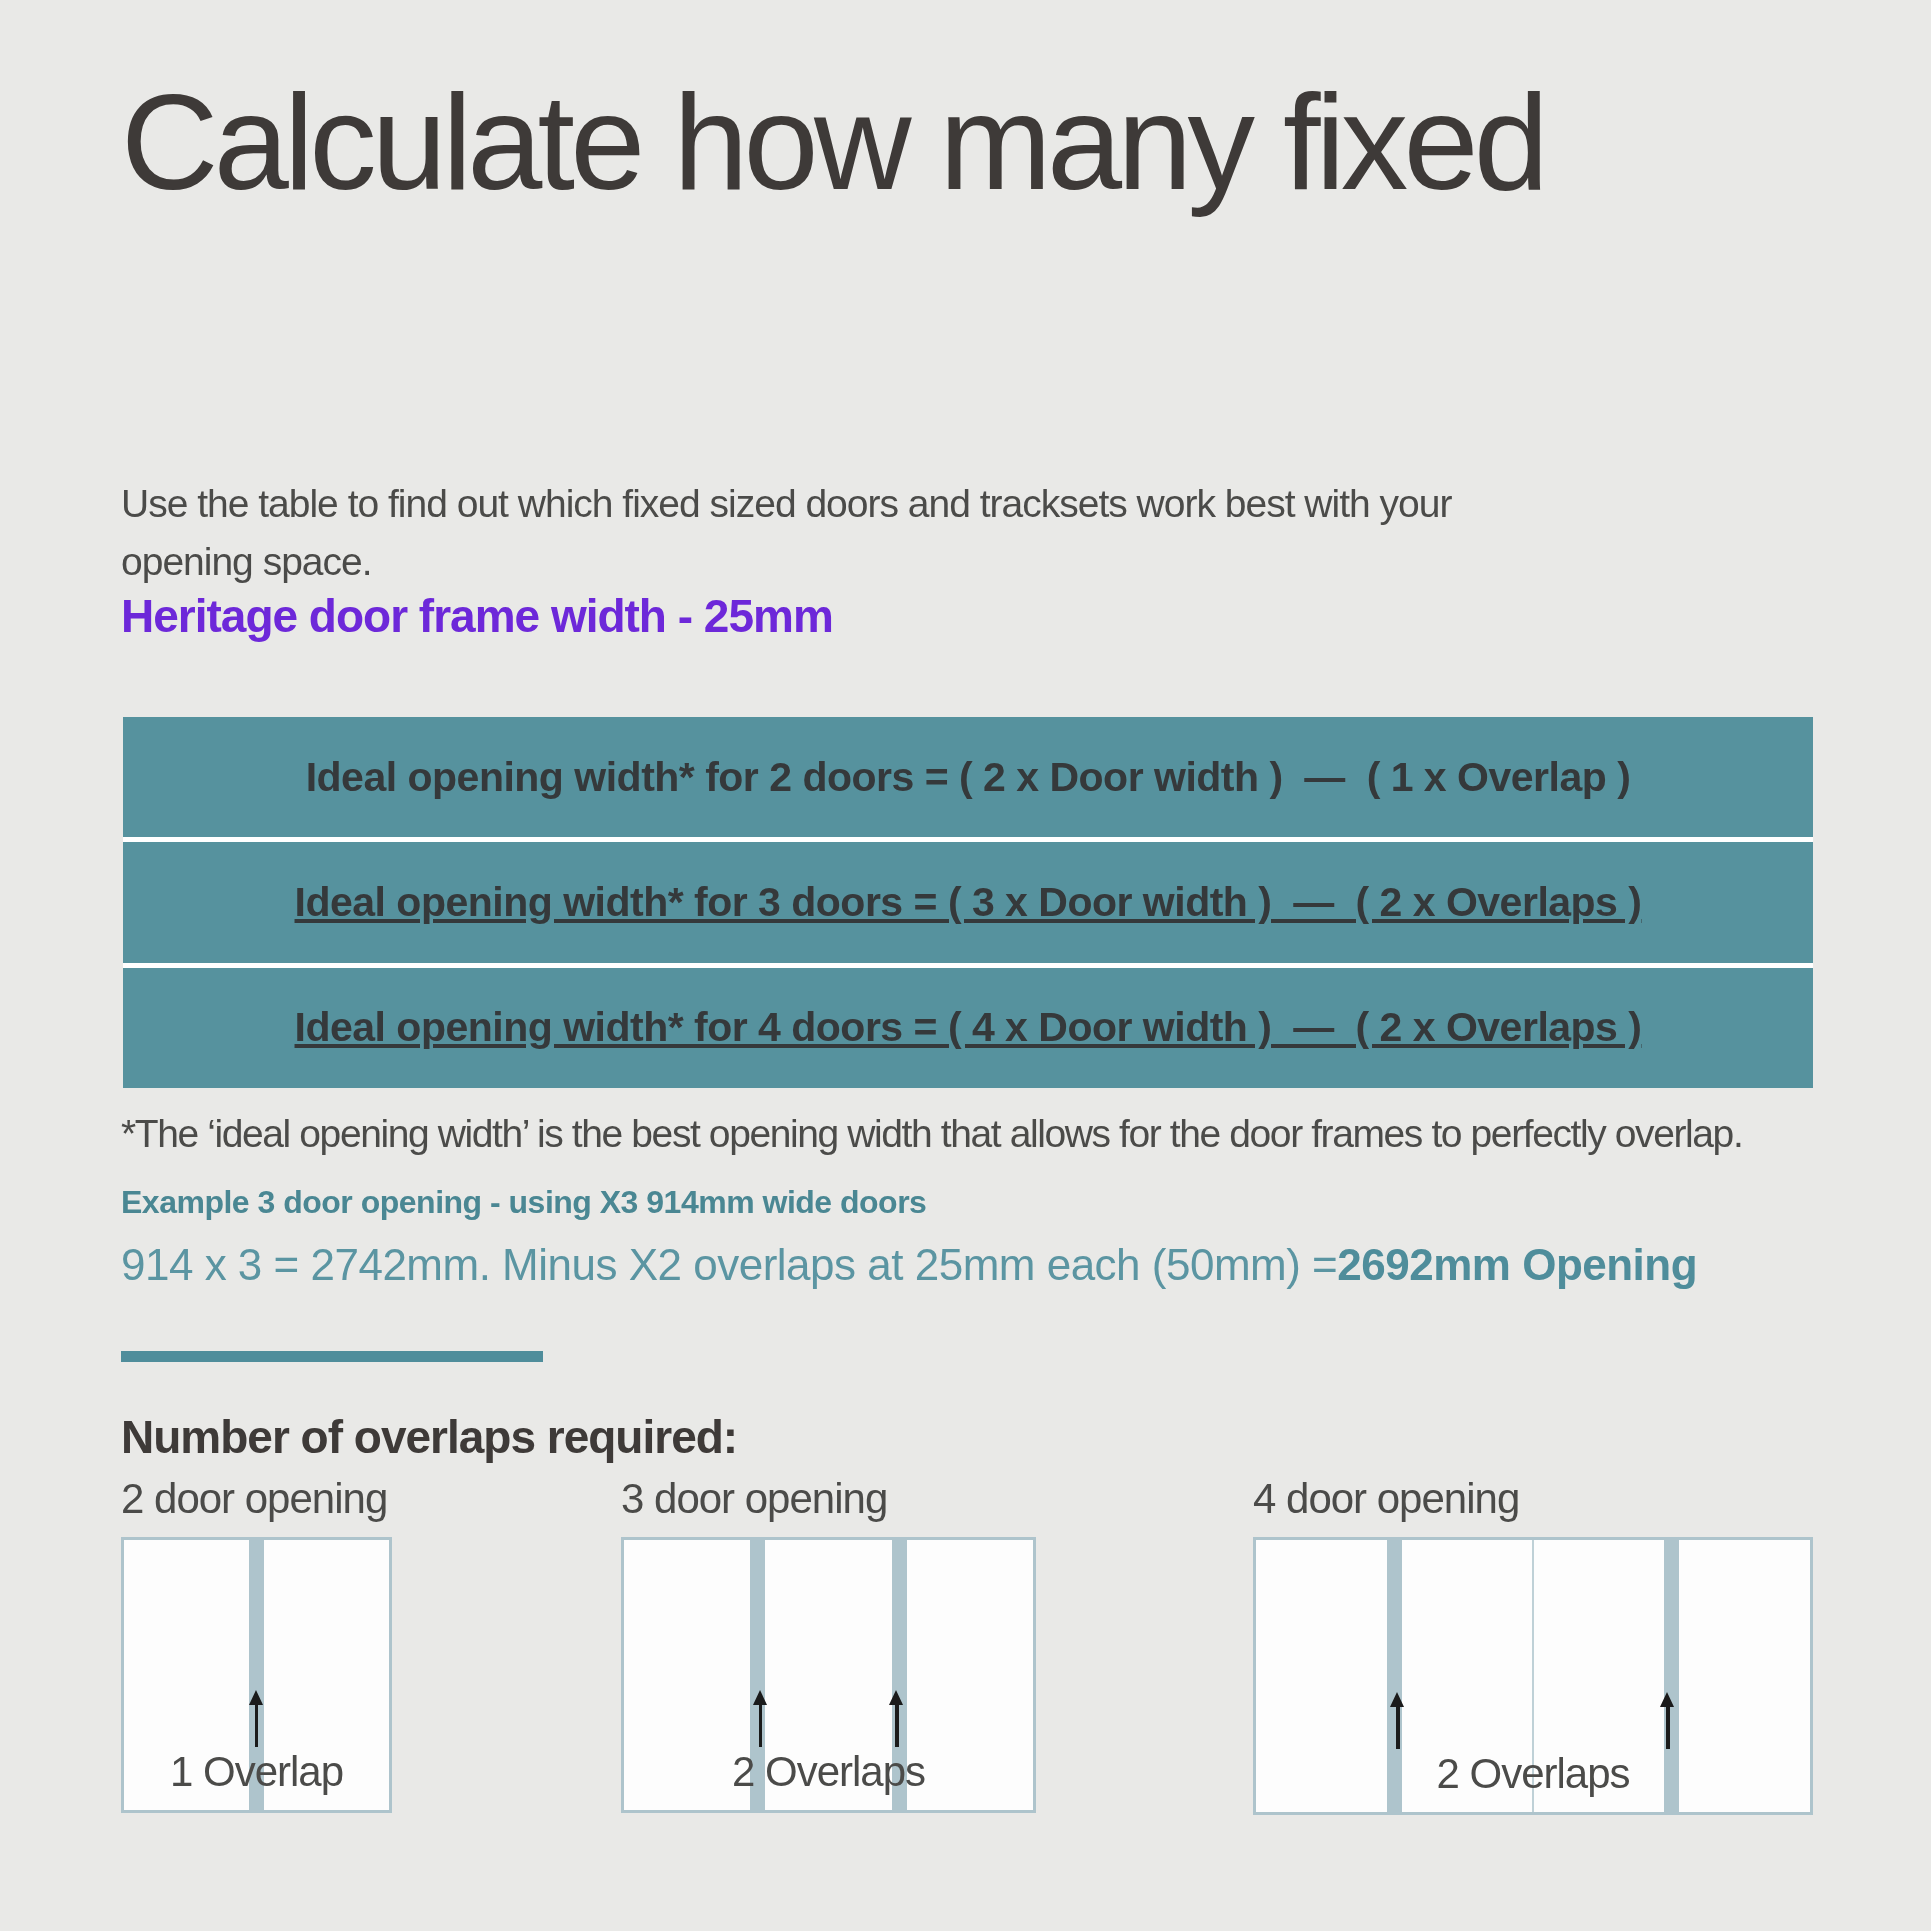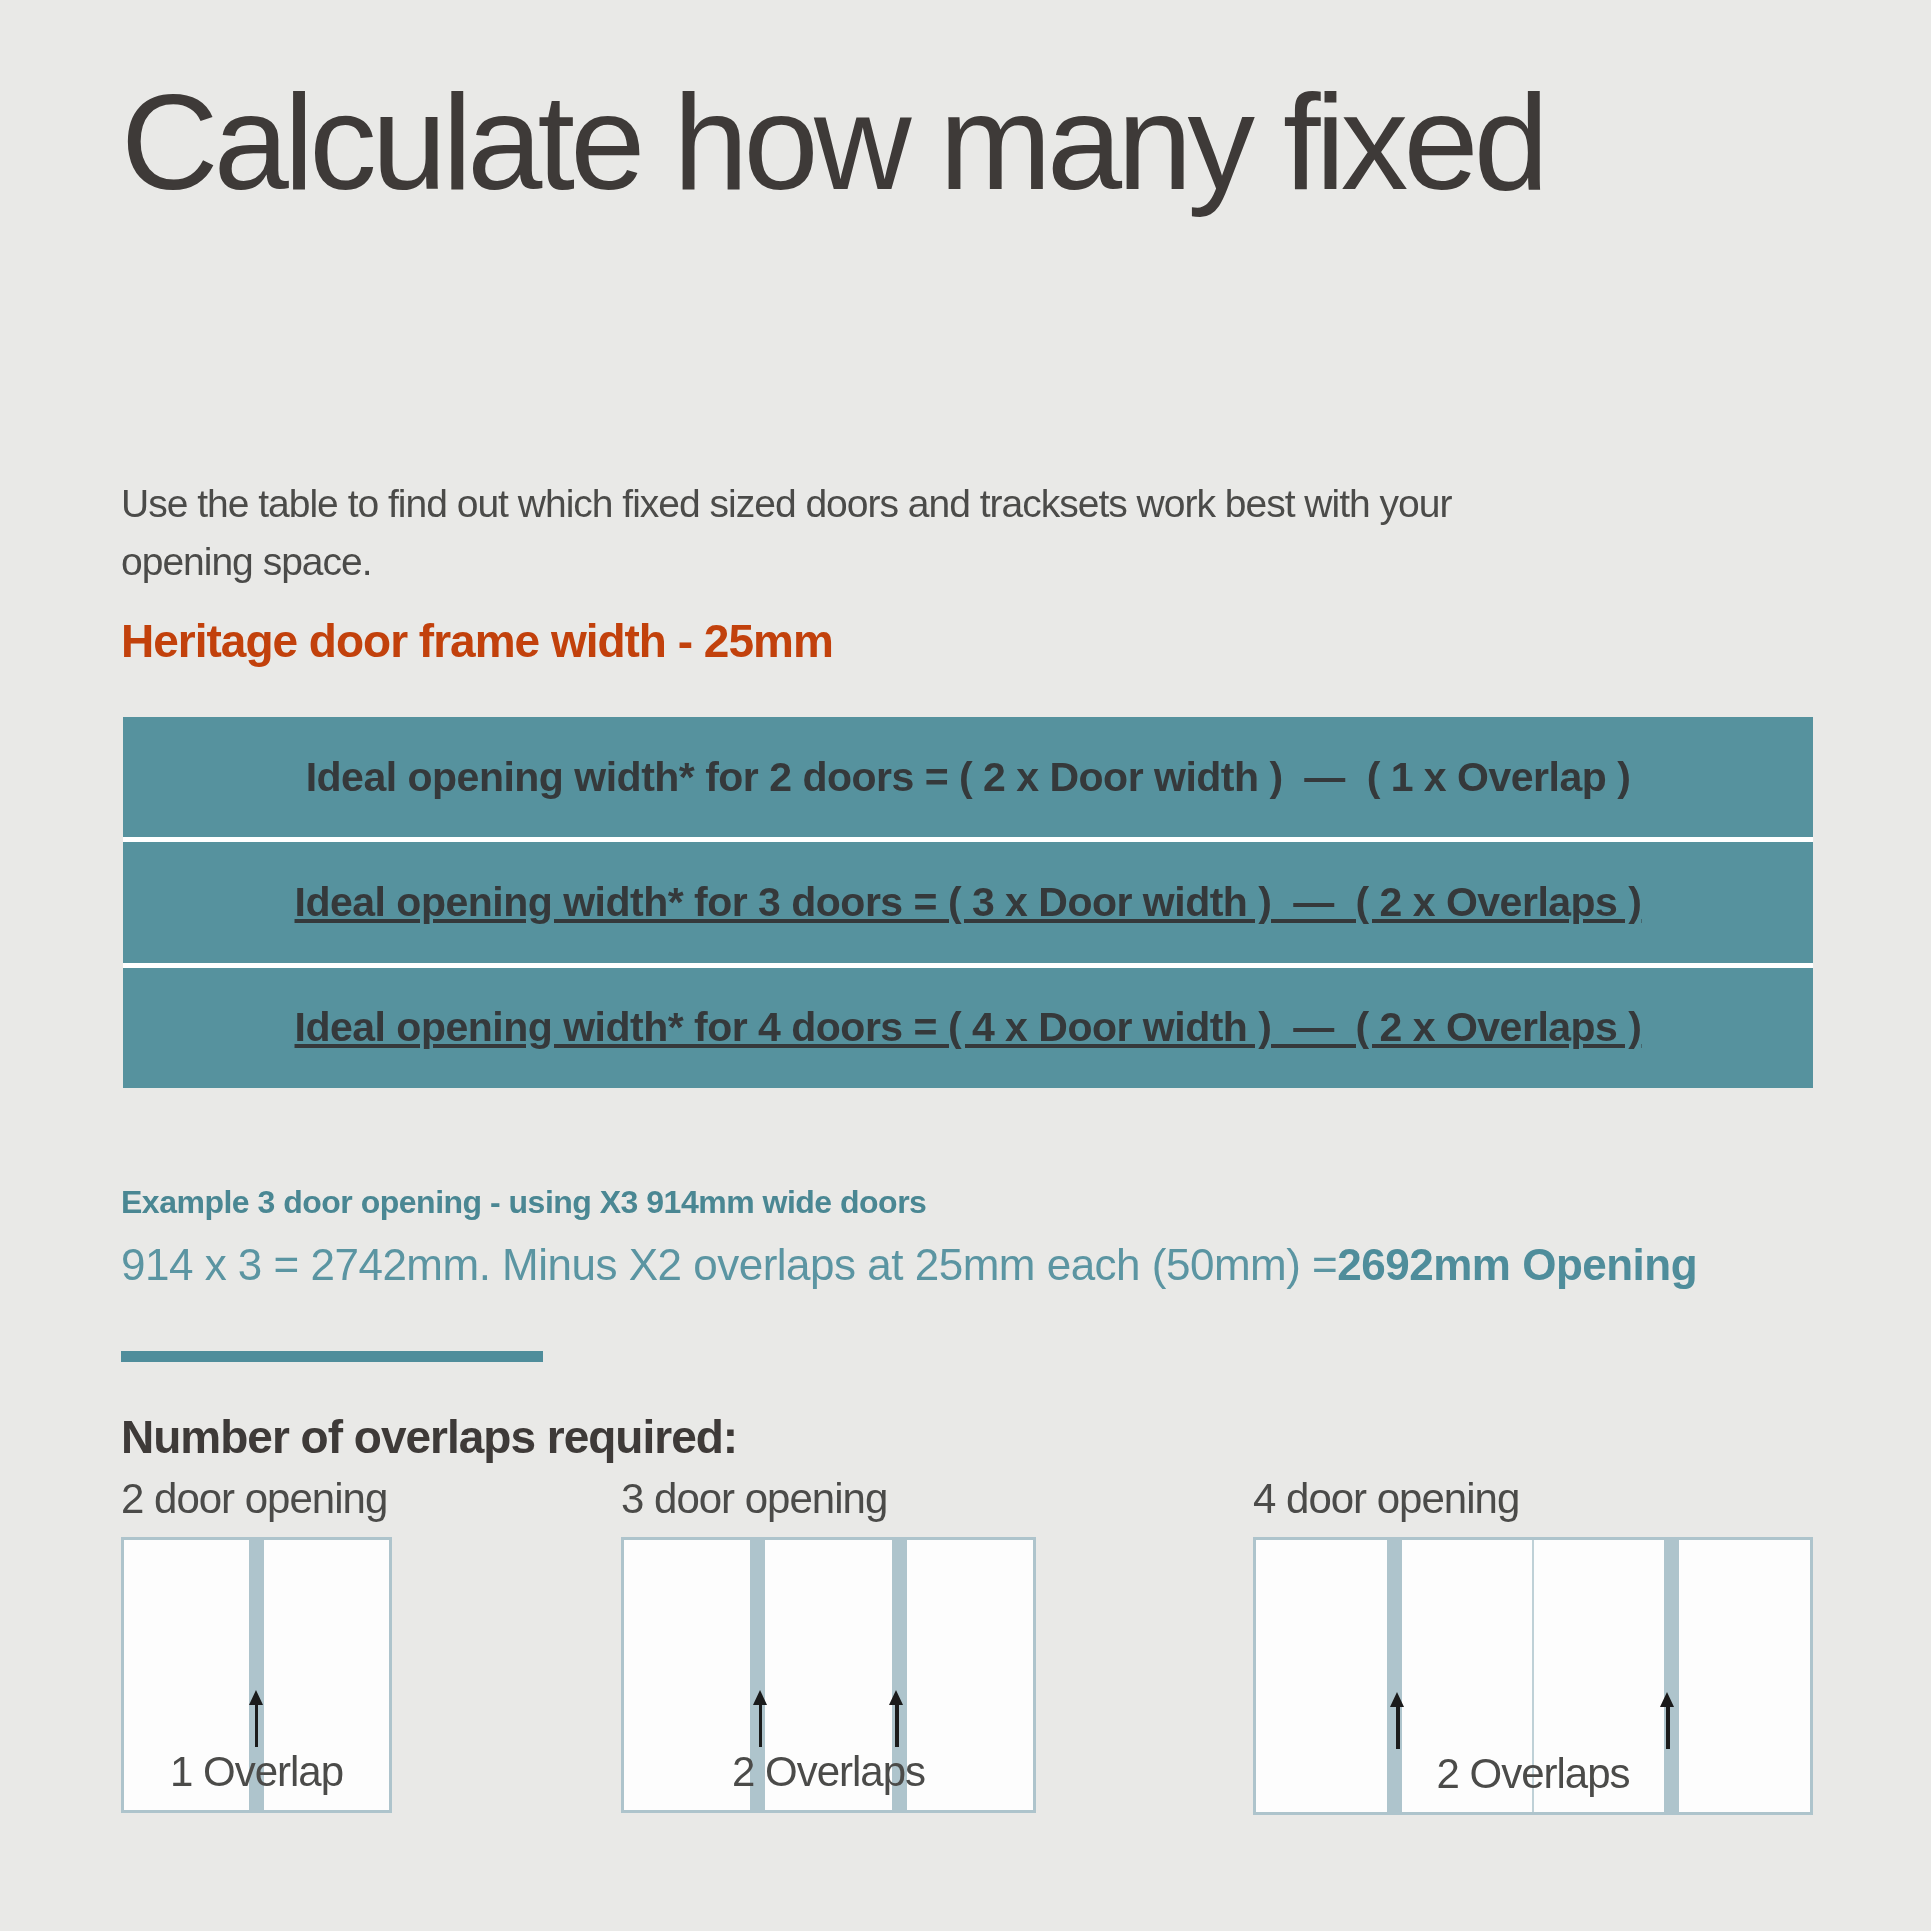--- a/index.html
+++ b/index.html
@@ -13,22 +13,22 @@
     position:absolute; left:121px; top:68px;
     font-size:135px; line-height:149px; letter-spacing:-4.8px;
     font-weight:400; color:#3e3a38; white-space:nowrap;
   }
   .intro {
     position:absolute; left:121px; top:475px;
     font-size:39px; line-height:58px; letter-spacing:-1px;
     color:#4b4b49; white-space:nowrap;
   }
   .frame-width-heading {
-    position:absolute; left:121px; top:614px;
-    font-size:46px; font-weight:700; letter-spacing:-1px; color:#c2410c;
+    position:absolute; left:121px; top:589px;
+    font-size:46px; font-weight:700; letter-spacing:-1px; color:#6d28d9;
     white-space:nowrap;
   }
   .formula-table {
     position:absolute; left:123px; top:717px; width:1690px; height:371px;
     background:#56929e; display:flex; flex-direction:column;
   }
   .formula-row {
     flex:1; display:flex; align-items:center; justify-content:center;
     font-size:41px; font-weight:700; letter-spacing:-0.5px;
     color:#35393b; white-space:pre;
@@ -110,20 +110,21 @@
   </div>
 
   <div class="frame-width-heading">Heritage door frame width - 25mm</div>
 
   <div class="formula-table">
     <div class="formula-row">Ideal opening width* for 2 doors = ( 2 x Door width )  —  ( 1 x Overlap )</div>
     <div class="formula-row">Ideal opening width* for 3 doors = ( 3 x Door width )  —  ( 2 x Overlaps )</div>
     <div class="formula-row">Ideal opening width* for 4 doors = ( 4 x Door width )  —  ( 2 x Overlaps )</div>
   </div>
 
+  <div class="footnote">*The ‘ideal opening width’ is the best opening width that allows for the door frames to perfectly overlap.</div>
 
   <div class="example-heading">Example 3 door opening - using X3 914mm wide doors</div>
 
   <div class="example-body"><span>914 x 3 = 2742mm. Minus X2 overlaps at 25mm each (50mm) =</span><b>2692mm Opening</b></div>
 
   <div class="teal-divider"></div>
 
   <div class="overlaps-heading">Number of overlaps required:</div>
 
   <div class="diagram-label label-2door">2 door opening</div>

